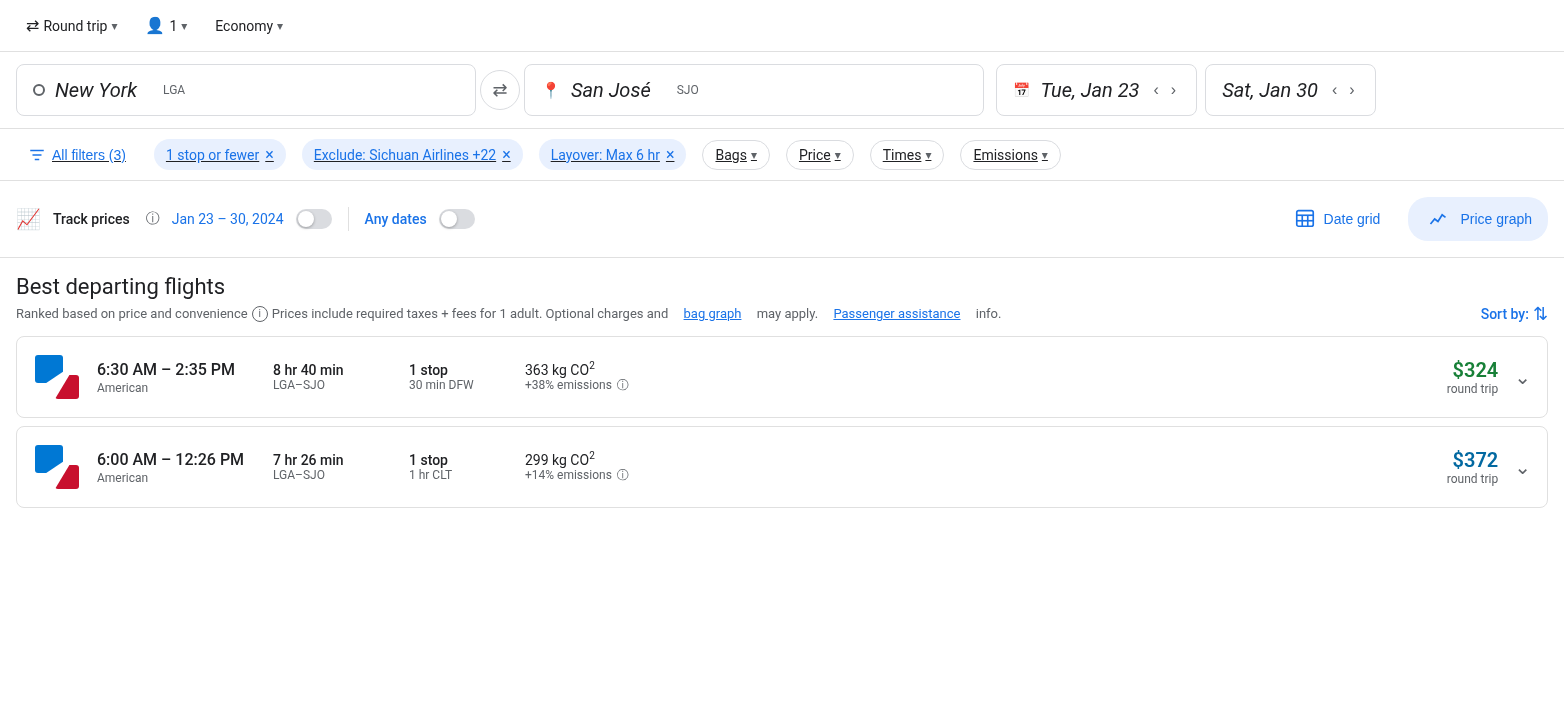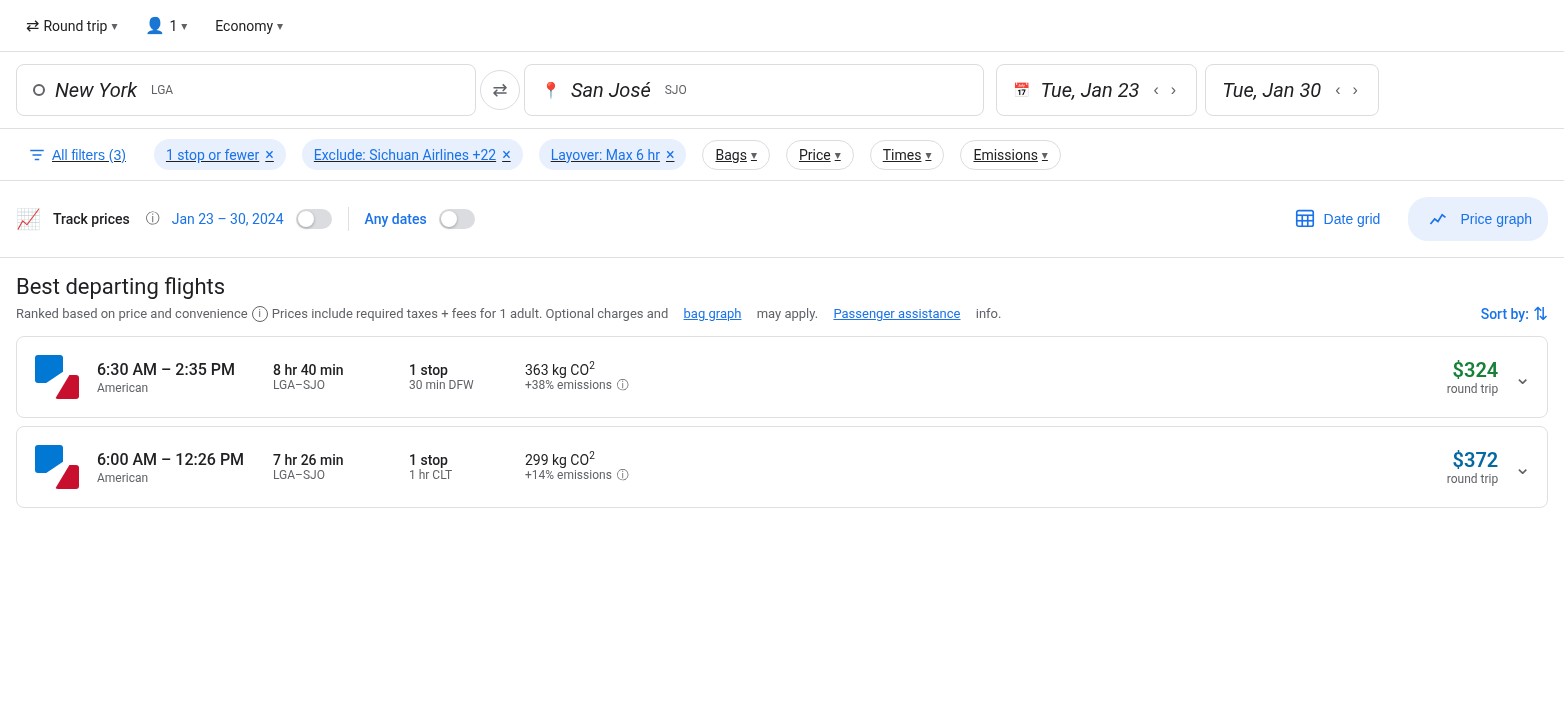--- a/index.html
+++ b/index.html
@@ -35,21 +35,21 @@
       color: #5f6368; font-size: 18px;
     }
     .date-field {
       display: flex; align-items: center; gap: 10px;
       border: 1px solid #dadce0; border-radius: 8px;
       padding: 10px 16px; height: 52px; background: #fff; cursor: pointer;
       margin-left: 8px;
     }
     .date-nav { display: flex; align-items: center; gap: 4px; }
     .nav-btn { background: none; border: none; cursor: pointer; color: #5f6368; font-size: 16px; padding: 4px; border-radius: 50%; }
-    .airport-code { font-size: 12px; color: #5f6368; margin-left: 4px; text-align: center; }
+    .airport-code { font-size: 12px; color: #5f6368; margin-left: 16px; text-align: center; }
     .field-text { font-size: 20px; font-weight: 400; font-style: italic; }
     .circle-icon { width: 12px; height: 12px; border-radius: 50%; border: 2px solid #5f6368; }
     .pin-icon { color: #1a73e8; font-size: 16px; }
 
     
     .filter-row {
       display: flex; align-items: center; gap: 16px;
       padding: 10px 16px; border-bottom: 1px solid #e0e0e0;
       overflow-x: auto;
       text-decoration: underline;
@@ -192,21 +192,21 @@
   </div>
   <div class="date-field" style="margin-left:12px;">
     <span>📅</span>
     <span class="field-text">Tue, Jan 23</span>
     <div class="date-nav">
       <button class="nav-btn">‹</button>
       <button class="nav-btn">›</button>
     </div>
   </div>
   <div class="date-field">
-    <span class="field-text">Tue, Jan 30</span>
+    <span class="field-text">Sat, Jan 30</span>
     <div class="date-nav">
       <button class="nav-btn">‹</button>
       <button class="nav-btn">›</button>
     </div>
   </div>
 </div>
 
 <div class="filter-row">
   <button class="filter-all">
     <svg class="filter-icon-svg" viewBox="0 0 24 24" fill="none" stroke="#1a73e8" stroke-width="2">

